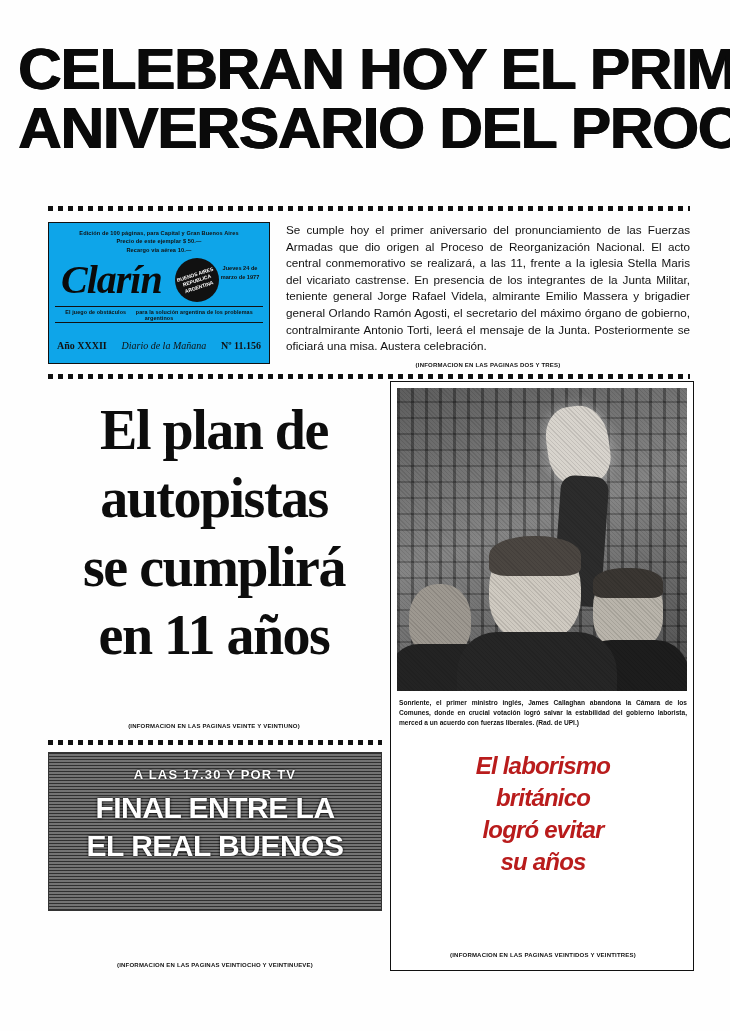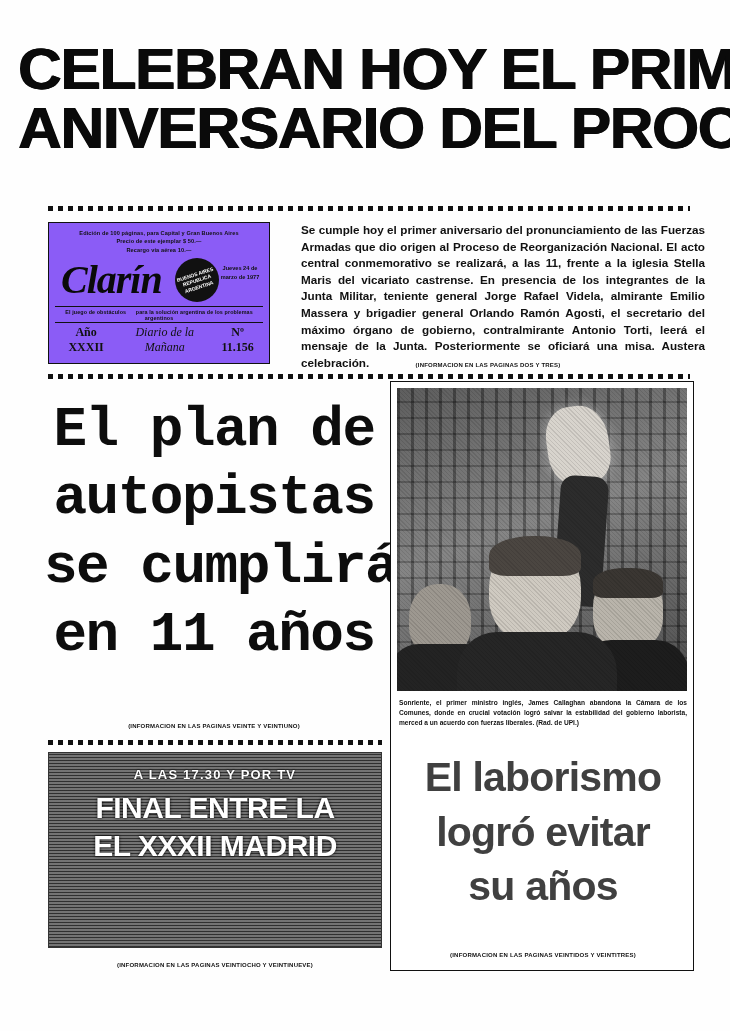--- a/index.html
+++ b/index.html
@@ -55,21 +55,21 @@
   }
 
   
   .logo-box {
     position: absolute;
     left: 48px;
     top: 222px;
     width: 222px;
     height: 142px;
     border: 1px solid #111;
-    background: #8b5cf6;
+    background: #0ea5e9;
     box-sizing: border-box;
     padding: 4px 6px 0 6px;
     text-align: center;
   }
   .logo-top-lines {
     font-size: 5.6px;
     line-height: 1.5;
     font-weight: bold;
     color: #111;
     letter-spacing: 0.1px;
@@ -130,39 +130,39 @@
     font-size: 5.4px;
     font-weight: bold;
     color: #111;
     letter-spacing: 0.1px;
   }
   .logo-slogan .seg { display: inline-block; padding: 0 4px; }
   .logo-footrow {
     display: flex;
     justify-content: space-between;
     align-items: center;
-    margin-top: 2px;
+    margin-top: 17px;
     font-family: "Liberation Serif", serif;
-    font-size: 12px;
+    font-size: 10px;
     font-weight: bold;
     color: #111;
     padding: 0 2px;
   }
   .logo-footrow .mid { font-style: italic; font-weight: normal; }
 
   
   .lead-text {
     position: absolute;
-    left: 301px;
+    left: 286px;
     top: 222px;
     width: 404px;
     font-family: "Liberation Sans", sans-serif;
     font-size: 11.7px;
     line-height: 1.42;
-    font-weight: bold;
+    font-weight: normal;
     text-align: justify;
     color: #111;
   }
   .lead-ref {
     position: absolute;
     left: 286px;
     top: 362px;
     width: 404px;
     text-align: center;
     font-size: 6px;
@@ -173,21 +173,21 @@
 
   
   .autopistas {
     position: absolute;
     left: 44px;
     top: 396px;
     width: 340px;
     text-align: center;
   }
   .autopistas .ln {
-    font-family: Liberation Mono, monospace;
+    font-family: Liberation Serif, serif;
     font-weight: bold;
     font-size: 56px;
     line-height: 1.22;
     letter-spacing: -1.5px;
     color: #0d0d0d;
     white-space: nowrap;
   }
   .autopistas-ref {
     position: absolute;
     left: 44px;
@@ -321,46 +321,47 @@
   }
   .laborismo {
     position: absolute;
     left: 398px;
     top: 750px;
     width: 290px;
     text-align: center;
   }
   .laborismo .ln {
     font-family: "Liberation Sans", sans-serif;
-    font-weight: bold;
-    font-size: 41px;
+    font-style: italic;
+    font-weight: bold;
+    font-size: 24px;
     line-height: 1.33;
     letter-spacing: -0.8px;
-    color: #404040;
+    color: #b91c1c;
     white-space: nowrap;
   }
   .laborismo-ref {
     position: absolute;
     left: 398px;
     top: 952px;
     width: 290px;
     text-align: center;
     font-size: 6px;
     font-weight: bold;
     letter-spacing: 0.2px;
     color: #111;
   }
 
   
   .sports-box {
     position: absolute;
     left: 48px;
     top: 752px;
     width: 334px;
-    height: 196px;
+    height: 159px;
     background: #6b6b6b;
     background-image:
       repeating-linear-gradient(0deg, rgba(0,0,0,0.55) 0 1px, rgba(255,255,255,0.06) 1px 3px);
     border: 1px solid #333;
     box-sizing: border-box;
     text-align: center;
     overflow: hidden;
   }
   .sports-kicker {
     margin-top: 14px;
@@ -457,25 +458,26 @@
       <div class="head-main"></div>
       <div class="hair-main"></div>
       <div class="body-main"></div>
       <div class="grain"></div>
     </div>
     <div class="photo-caption">Sonriente, el primer ministro inglés, James Callaghan abandona la Cámara de los Comunes, donde en crucial votación logró salvar la estabilidad del gobierno laborista, merced a un acuerdo con fuerzas liberales. (Rad. de UPI.)</div>
   </div>
 
   <div class="laborismo">
     <div class="ln">El laborismo</div>
+    <div class="ln">británico</div>
     <div class="ln">logró evitar</div>
     <div class="ln">su años</div>
   </div>
   <div class="laborismo-ref">(INFORMACION EN LAS PAGINAS VEINTIDOS Y VEINTITRES)</div>
 
   <div class="sports-box">
     <div class="sports-kicker">A LAS 17.30 Y POR TV</div>
     <div class="sports-line first">FINAL ENTRE LA</div>
-    <div class="sports-line">EL XXXII MADRID</div>
+    <div class="sports-line">EL REAL BUENOS</div>
   </div>
   <div class="sports-ref">(INFORMACION EN LAS PAGINAS VEINTIOCHO Y VEINTINUEVE)</div>
 
 </div>
 
 </body></html>

